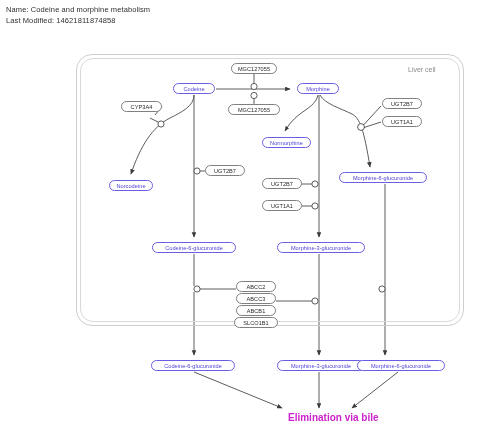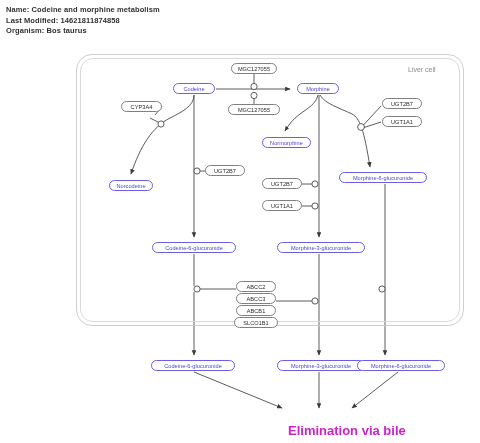--- a/index.html
+++ b/index.html
@@ -6,21 +6,21 @@
   body{
     width:480px;height:443px;
     background:#ffffff;
     font-family:"Liberation Sans", sans-serif;
     overflow:hidden;
     position:relative;
   }
   
   #meta{
     position:absolute; left:6px; top:5px;
-    font-size:7.5px; font-weight:bold; color:#303030;
+    font-size:7.5px; font-weight:normal; color:#303030;
     line-height:10.5px; letter-spacing:0.1px;
     white-space:nowrap;
   }
   #meta div{ margin:0; }
 
   
   #canvas{
     position:absolute; left:0; top:42px;
     width:480px; height:401px;
   }
@@ -68,34 +68,32 @@
   .cell-label{
     position:absolute;
     font-size:7px;
     color:#8a8a8a;
     z-index:2;
     white-space:nowrap;
   }
   
   #elimination{
     position:absolute;
-    font-size:13px; font-weight:bold;
+    font-size:10px; font-weight:bold;
     color:#cc22cc;
     white-space:nowrap;
     z-index:6;
-    margin-top:11px;
   }
 </style>
 </head>
 <body>
 
 <div id="meta">
   <div>Name: Codeine and morphine metabolism</div>
   <div>Last Modified: 14621811874858</div>
-  <div>Organism: Bos taurus</div>
 </div>
 
 <div id="canvas">
 
   <div class="cell-outer" style="left:76px; top:12px; width:386px; height:270px;"></div>
   <div class="cell-inner" style="left:80px; top:16px; width:378px; height:262px;"></div>
   <div class="cell-label" style="left:408px; top:24px;">Liver cell</div>
 
   <svg id="edges" viewBox="0 0 480 401">
     <defs>

